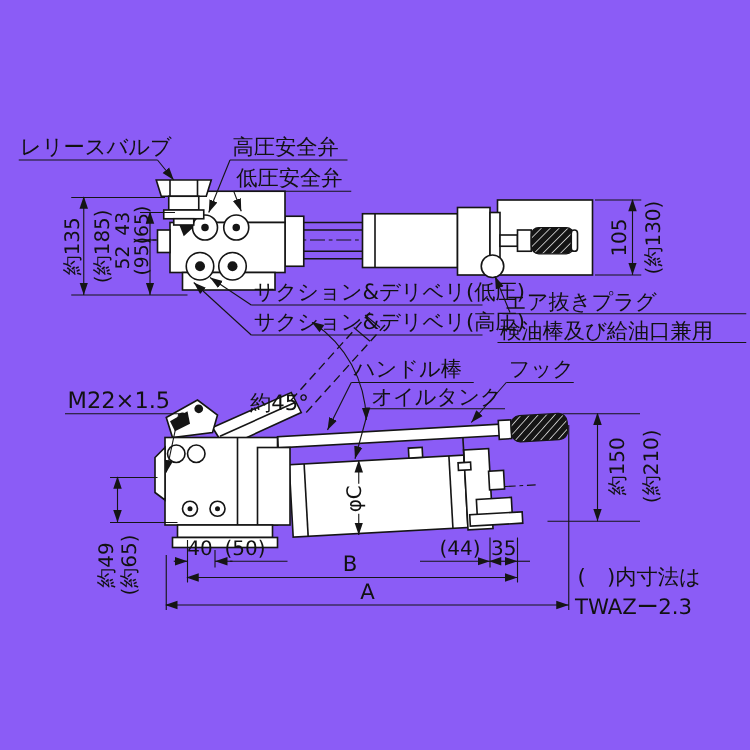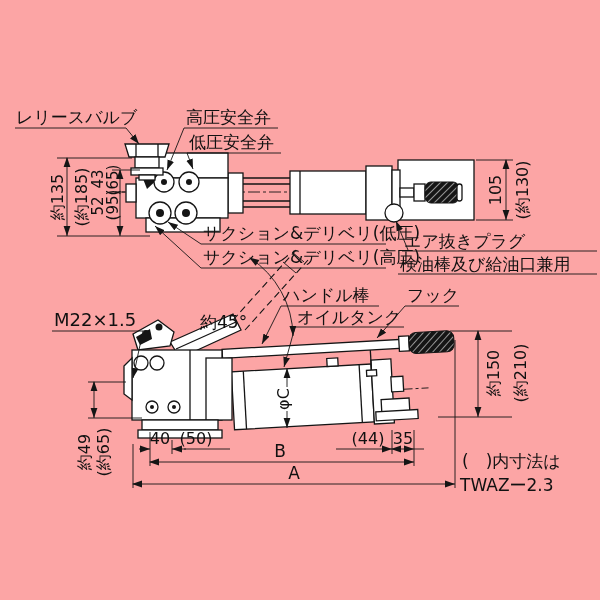--- a/index.html
+++ b/index.html
@@ -1,16 +1,16 @@
 <!DOCTYPE html>
 <html><head>
 <meta charset="utf-8">
 <style>
   html,body{margin:0;padding:0;background:#fff;}
-  .canvas{position:relative;width:600px;height:600px;background:#fca5a5;overflow:hidden;
+  .canvas{position:relative;width:600px;height:600px;background:#8b5cf6;overflow:hidden;
           font-family:"DejaVu Sans","Liberation Sans",sans-serif;}
   svg{position:absolute;left:0;top:0;}
   .ol{fill:#fff;stroke:#151515;stroke-width:1.3;}
   .ln{fill:none;stroke:#151515;stroke-width:1.3;}
   .thin{fill:none;stroke:#151515;stroke-width:0.9;}
   .cl{fill:none;stroke:#151515;stroke-width:0.9;stroke-dasharray:12 3 3 3;}
   .dash{fill:none;stroke:#151515;stroke-width:1.1;stroke-dasharray:7 4;}
   .blk{fill:#151515;stroke:none;}
   text{fill:#111;font-family:"DejaVu Sans","Liberation Sans",sans-serif;}
   text.lbl{font-size:17px;}

